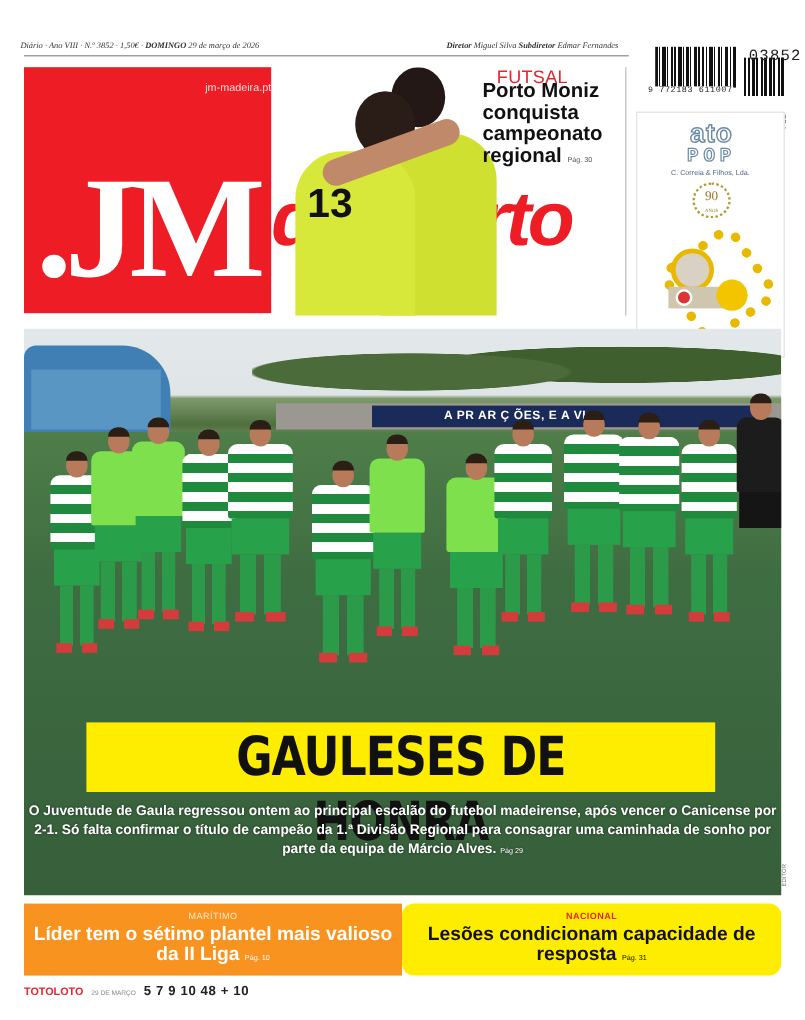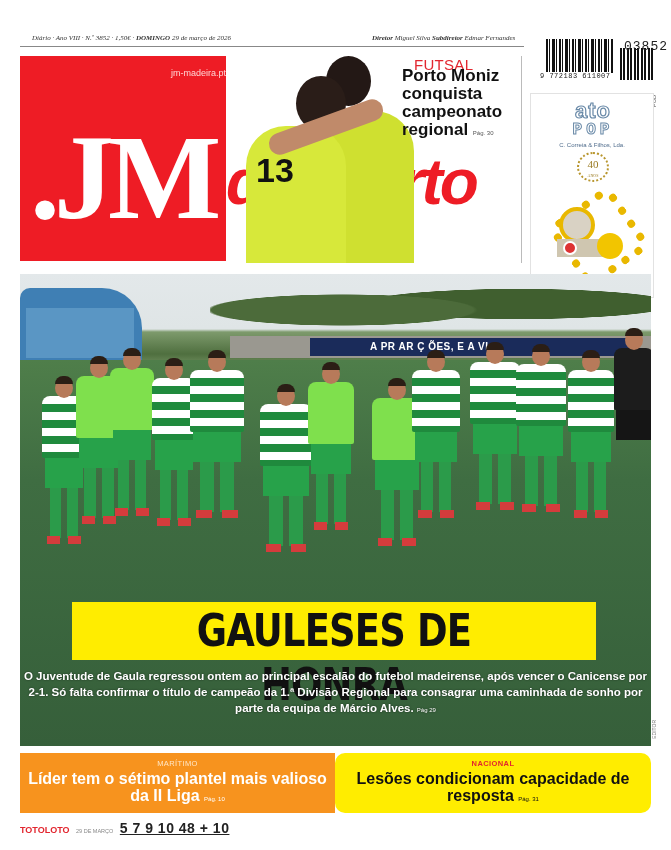--- a/index.html
+++ b/index.html
@@ -1,39 +1,39 @@
 <!DOCTYPE html>
 <html><head>
 <meta charset="utf-8">
 <style>
   * { box-sizing: border-box; margin: 0; padding: 0; }
   html, body { width: 671px; height: 850px; background: #ffffff; overflow: hidden; }
   body { position: relative; font-family: "Liberation Sans", sans-serif; color: #111; }
 
   .masthead-line {
-    position: absolute; left: 32px; top: 34px;
+    position: absolute; left: 17px; top: 34px;
     font-family: "Liberation Serif", serif; font-style: italic; font-size: 7px; color: #333;
   }
   .masthead-line b { font-style: italic; font-weight: 700; }
   .masthead-line.right { left: 372px; }
   .rule-top { position: absolute; left: 20px; top: 46px; width: 504px; height: 1px; background: #888; }
 
   
   .barcode { position: absolute; left: 540px; top: 39px; width: 120px; height: 42px; }
   .barcode .bars-main { position: absolute; left: 6px; top: 0; width: 68px; height: 34px;
     background: repeating-linear-gradient(90deg,#111 0 2px,#fff 2px 3px,#111 3px 4px,#fff 4px 6px,#111 6px 9px,#fff 9px 10px,#111 10px 11px,#fff 11px 13px); }
   .barcode .bars-add { position: absolute; left: 80px; top: 9px; width: 34px; height: 32px;
     background: repeating-linear-gradient(90deg,#111 0 2px,#fff 2px 3px,#111 3px 5px,#fff 5px 7px); }
   .barcode .num-main { position: absolute; left: 0; top: 33px; font-family: "Liberation Mono", monospace; font-size: 7px; color:#222; background:#fff; letter-spacing: 0.5px; }
   .barcode .num-add { position: absolute; left: 84px; top: 0; font-family: "Liberation Mono", monospace; font-size: 13px; color:#222; letter-spacing: 1px; }
 
   
   .logo-box { position: absolute; left: 20px; top: 56px; width: 206px; height: 205px; background: #ee1c25; }
   .logo-url { position: absolute; top: 12px; width: 100%; text-align: right; color: #ffd6d6; font-size: 9px; }
-  .logo-jm { position: absolute; left: 10px; top: 62px; color: #fff; font-family: "Liberation Serif", serif; font-weight: 700; font-size: 120px; letter-spacing: -6px; line-height: 1; }
+  .logo-jm { position: absolute; left: 10px; top: 74px; color: #fff; font-family: "Liberation Serif", serif; font-weight: 700; font-size: 120px; letter-spacing: -6px; line-height: 1; }
 
   .desporto { position: absolute; left: 226px; top: 150px; color: #ee1c25; font-family: "Liberation Sans", sans-serif; font-weight: 700; font-style: italic; font-size: 64px; letter-spacing: -3px; line-height: 1; }
 
   
   .futsal-photo { position: absolute; left: 246px; top: 56px; width: 168px; height: 207px; overflow: hidden; }
   .futsal-photo .body1 { position:absolute; left:0; top:70px; width:100px; height:140px; background:#d7e83a; border-radius: 40px 40px 0 0; }
   .futsal-photo .body2 { position:absolute; left:70px; top:55px; width:98px; height:155px; background:#cfe030; border-radius: 40px 40px 0 0; }
   .futsal-photo .head1 { position:absolute; left:50px; top:20px; width:50px; height:55px; background:#2a1d18; border-radius:50%; }
   .futsal-photo .head2 { position:absolute; left:80px; top:0; width:45px; height:50px; background:#231815; border-radius:50%; }
   .futsal-photo .arm { position:absolute; left:20px; top:60px; width:120px; height:22px; background:#c08a6a; border-radius:12px; transform: rotate(-20deg); }
@@ -100,21 +100,21 @@
   .story.left .kicker { color: #ffe7c8; }
   .story.right .kicker { color: #e2262f; font-weight: 700; }
   .story .title { font-weight: 700; font-size: 16px; line-height: 17px; margin-top: 2px; }
   .story.left .title { color: #fff; }
   .story.right .title { color: #111; }
   .story .pg { font-size: 6px; font-weight: 400; }
 
   .totoloto { position: absolute; left: 20px; top: 820px; font-size: 9px; }
   .totoloto .label { color: #e2262f; font-weight: 700; }
   .totoloto .date { color: #888; font-size: 5.5px; margin: 0 4px; }
-  .totoloto .nums { color: #222; font-weight: 700; font-size: 14px; letter-spacing: 0.5px; text-decoration: underline; }
+  .totoloto .nums { color: #222; font-weight: 700; font-size: 11px; letter-spacing: 0.5px; }
 </style>
 </head>
 <body>
 
 <div class="masthead-line">
   <span>Diário · Ano VIII · N.º 3852 · 1,50€ · </span><b>DOMINGO</b><span> 29 de março de 2026</span>
 </div>
 <div class="masthead-line right">
   <b>Diretor</b><span> Miguel Silva  </span><b>Subdiretor</b><span> Edmar Fernandes</span>
 </div>
@@ -150,21 +150,21 @@
 <div class="vrule"></div>
 
 <div class="ad-pub">PUB</div>
 <div class="ad-box">
   <div class="ad-logo">
     <div class="line1">ato</div>
     <div class="line2">POP</div>
   </div>
   <div class="ad-company">C. Correia &amp; Filhos, Lda.</div>
   <div class="ad-badge">
-    <span>40</span>
+    <span>90</span>
     <small>ANOS</small>
   </div>
   <div class="ad-machine">
     <div class="track"></div>
     <div class="wheel"></div>
     <div class="base"></div>
     <div class="wheel2"></div>
     <div class="logo"></div>
   </div>
   <div class="ad-email">autopop@autopop.com.pt</div>

